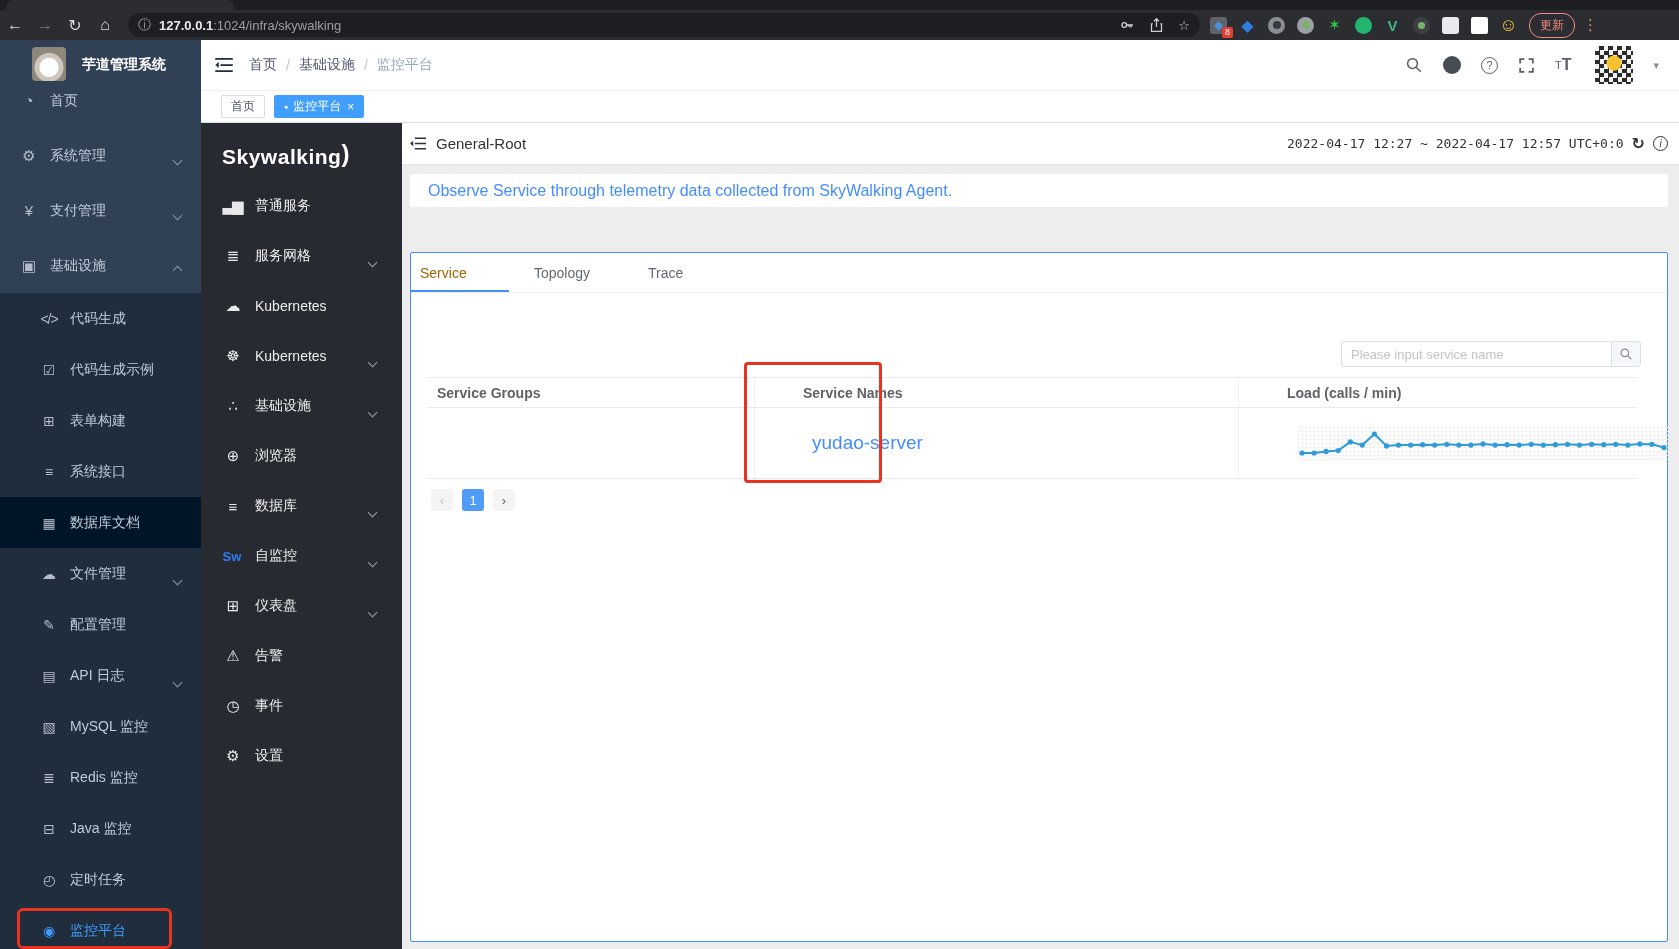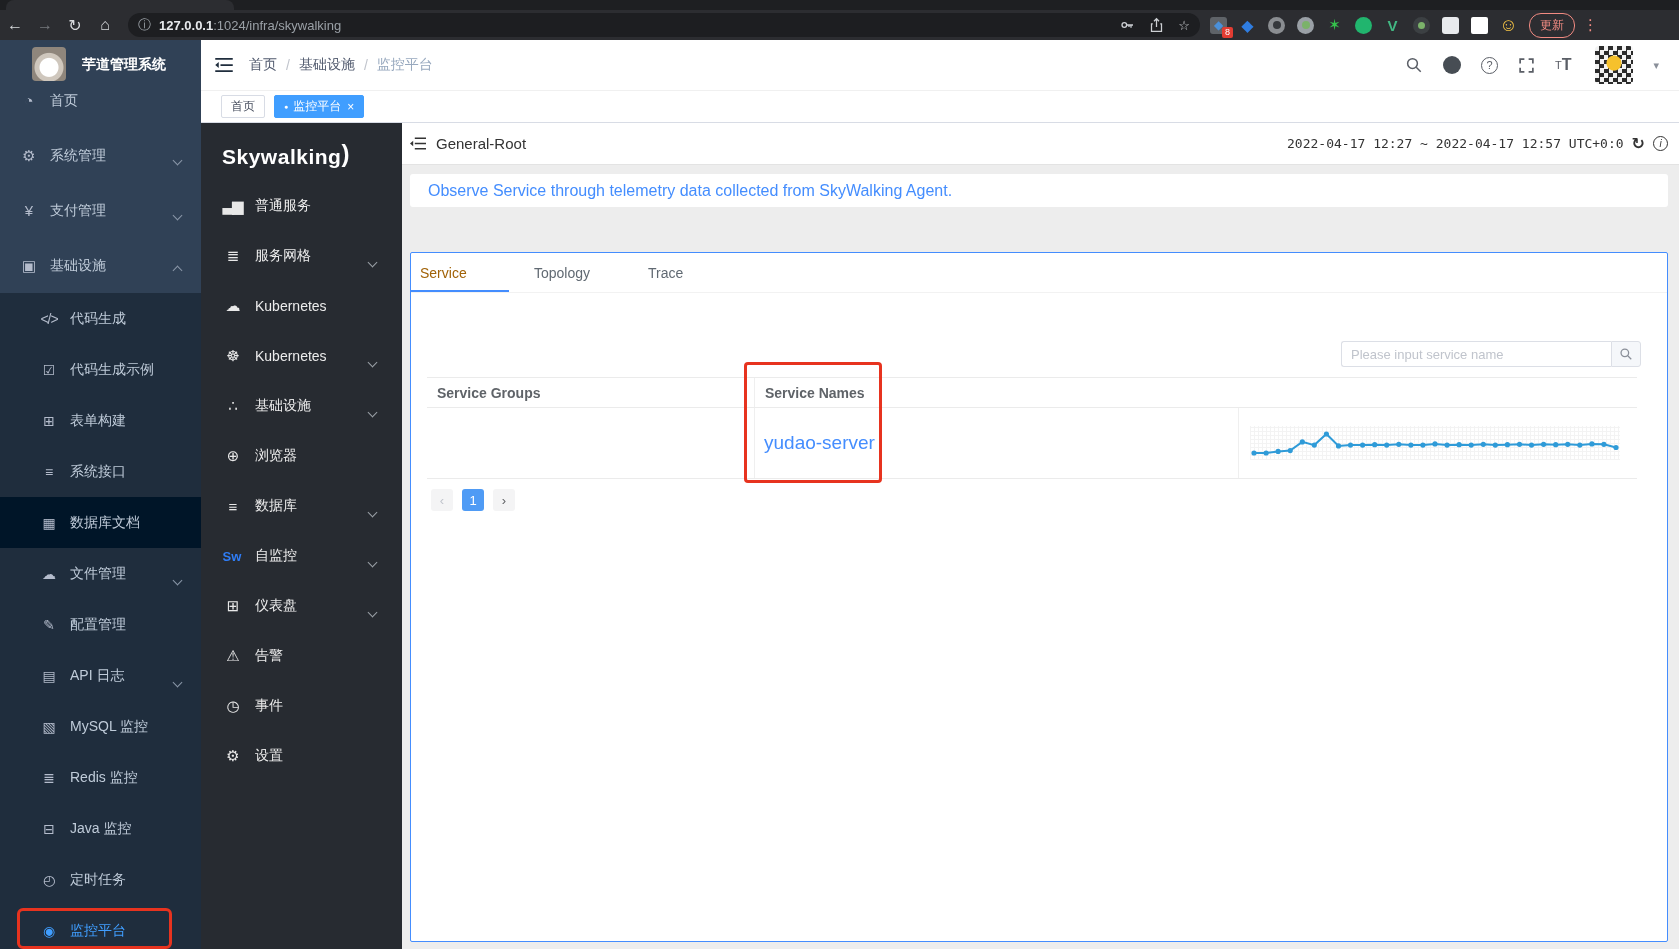--- a/index.html
+++ b/index.html
@@ -112,21 +112,21 @@
   .searchbox { position:absolute; top:88px; right:26px; display:flex; }
   .searchbox input { width:270px; height:26px; border:1px solid #dcdfe6; border-right:none; border-radius:3px 0 0 3px; padding:0 9px; font-size:13px; color:#606266; outline:none; font-family:inherit; }
   .searchbox input::placeholder { color:#c0c4cc; }
   .search-btn { width:30px; height:26px; background:#f5f7fa; border:1px solid #dcdfe6; border-radius:0 3px 3px 0; display:flex; align-items:center; justify-content:center; cursor:pointer; color:#8a8f99; }
   .svc-table { position:absolute; left:16px; right:30px; top:124px; }
   .thead, .trow { display:grid; grid-template-columns:327px 484px 1fr; }
   .thead { height:31px; border-top:1px solid #ebebeb; border-bottom:1px solid #ebebeb; align-items:center; }
   .thead > div { padding-left:10px; font-size:14px; font-weight:bold; color:#5f6368; height:100%; display:flex; align-items:center; }
   .trow { height:71px; border-bottom:1px solid #ebebeb; align-items:center; }
   .trow > div { height:100%; display:flex; align-items:center; }
-  .thead > div + div, .trow > div + div { border-left:1px solid #efefef; }
+  .thead > div + div, .trow > div + div { border-left:1px solid #efefef;padding-left:48px; }
   .svc-link { margin-left:9px; color:#448dfe; font-size:19px; cursor:pointer; }
   .spark-wrap { margin-left:11px; width:370px; height:34px;
      background-image: repeating-linear-gradient(90deg,#f3f3f3 0 1px, rgba(0,0,0,0) 1px 4px),
                        repeating-linear-gradient(0deg,#f3f3f3 0 1px, rgba(0,0,0,0) 1px 4px); }
   .spark { width:370px; height:34px; display:block; }
   .pager { position:absolute; left:20px; top:236px; display:flex; gap:9px; }
   .pg { min-width:22px; height:22px; border-radius:3px; display:flex; align-items:center; justify-content:center; font-size:13px; cursor:pointer; }
   .pg.arrow { background:#f4f4f5; color:#c0c4cc; }
   .pg.arrow.next { color:#606266; }
   .pg.cur { background:#4f9bf5; color:#fff; }
@@ -419,20 +419,21 @@
             <svg width="14" height="14" viewBox="0 0 24 24">
                 <circle cx="10" cy="10" r="6.5" fill="none" stroke="#8a8f99" stroke-width="2.2"></circle>
                 <path d="M15 15 L21 21" stroke="#8a8f99" stroke-width="2.2"></path>
               </svg>
           </span>
         </div>
         <div class="svc-table">
           <div class="thead">
             <div>Service Groups</div>
             <div>Service Names</div>
+            <div>Load (calls / min)</div>
           </div>
           <div class="trow">
             <div></div>
             <div>
                 <span class="svc-link">yudao-server</span>
               </div>
             <div>
                 <span class="spark-wrap">
                   <svg class="spark" viewBox="0 0 370 34">
                     <polyline points="4.0,27.0 16.1,27.0 28.1,25.4 40.2,24.6 52.3,15.9 64.3,19.1 76.4,8.0 88.5,19.9 100.5,19.1 112.6,19.1 124.7,18.7 136.7,19.1 148.8,18.3 160.9,19.1 172.9,19.1 185.0,17.9 197.1,19.1 209.1,18.7 221.2,19.1 233.3,18.3 245.3,19.1 257.4,18.7 269.5,18.3 281.5,19.1 293.6,18.3 305.7,18.7 317.7,18.3 329.8,19.1 341.9,17.9 353.9,18.3 366.0,21.5" fill="none" stroke="#2f9bd8" stroke-width="2"></polyline>

